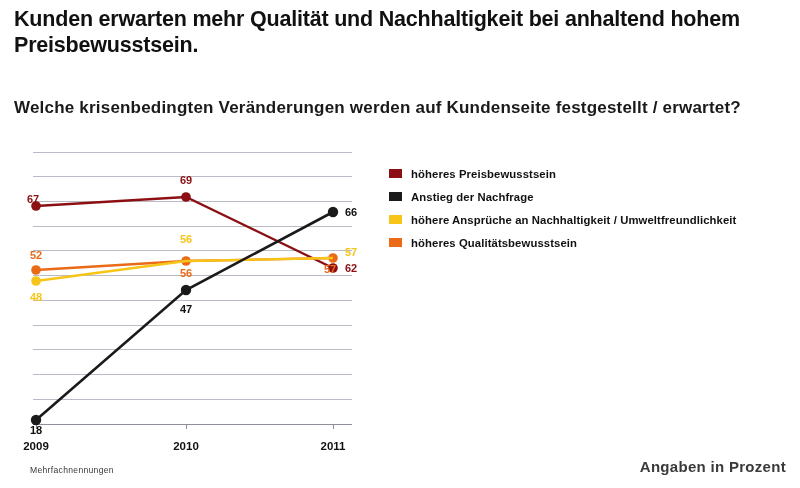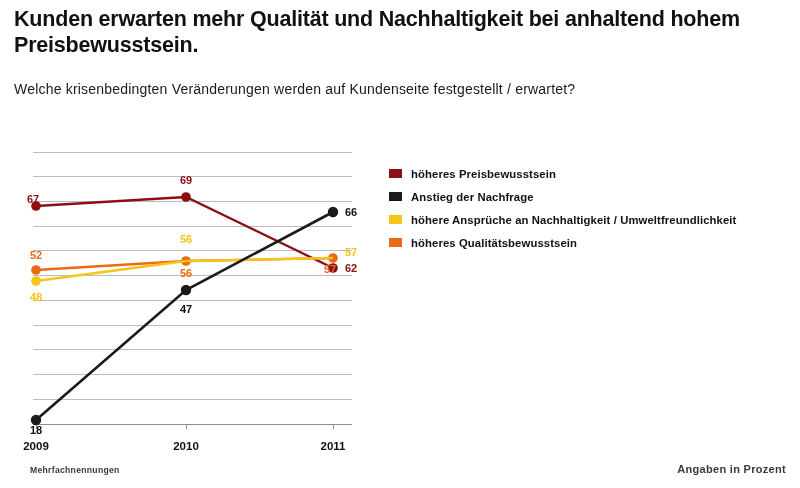--- a/index.html
+++ b/index.html
@@ -24,24 +24,24 @@
     width:760px;
     font-size:21.5px;
     font-weight:bold;
     line-height:26px;
     letter-spacing:-0.2px;
     color:#111111;
     white-space:pre-line;
   }
   #subtitle{
     position:absolute;
-    left:14px; top:81px;
+    left:14px; top:98px;
     width:740px;
-    font-size:14px;
-    font-weight:normal;
+    font-size:17px;
+    font-weight:bold;
     letter-spacing:0.2px;
     color:#1a1a1a;
   }
 
   
   #plot{
     position:absolute;
     left:0; top:0;
     width:800px; height:488px;
   }
@@ -81,29 +81,29 @@
     color:#111;
     letter-spacing:0.1px;
     white-space:nowrap;
   }
 
   
   #foot-left{
     position:absolute;
     left:14px; bottom:13px;
     font-size:8.6px;
-    font-weight:bold;
+    font-weight:normal;
     color:#3a3a3a;
     letter-spacing:0.3px;
     padding-left:16px;
   }
   #foot-right{
     position:absolute;
     right:14px; bottom:13px;
-    font-size:11px;
+    font-size:15px;
     font-weight:bold;
     color:#3a3a3a;
     letter-spacing:0.3px;
   }
 </style>
 </head>
 <body>
 
 <div id="page">
 

